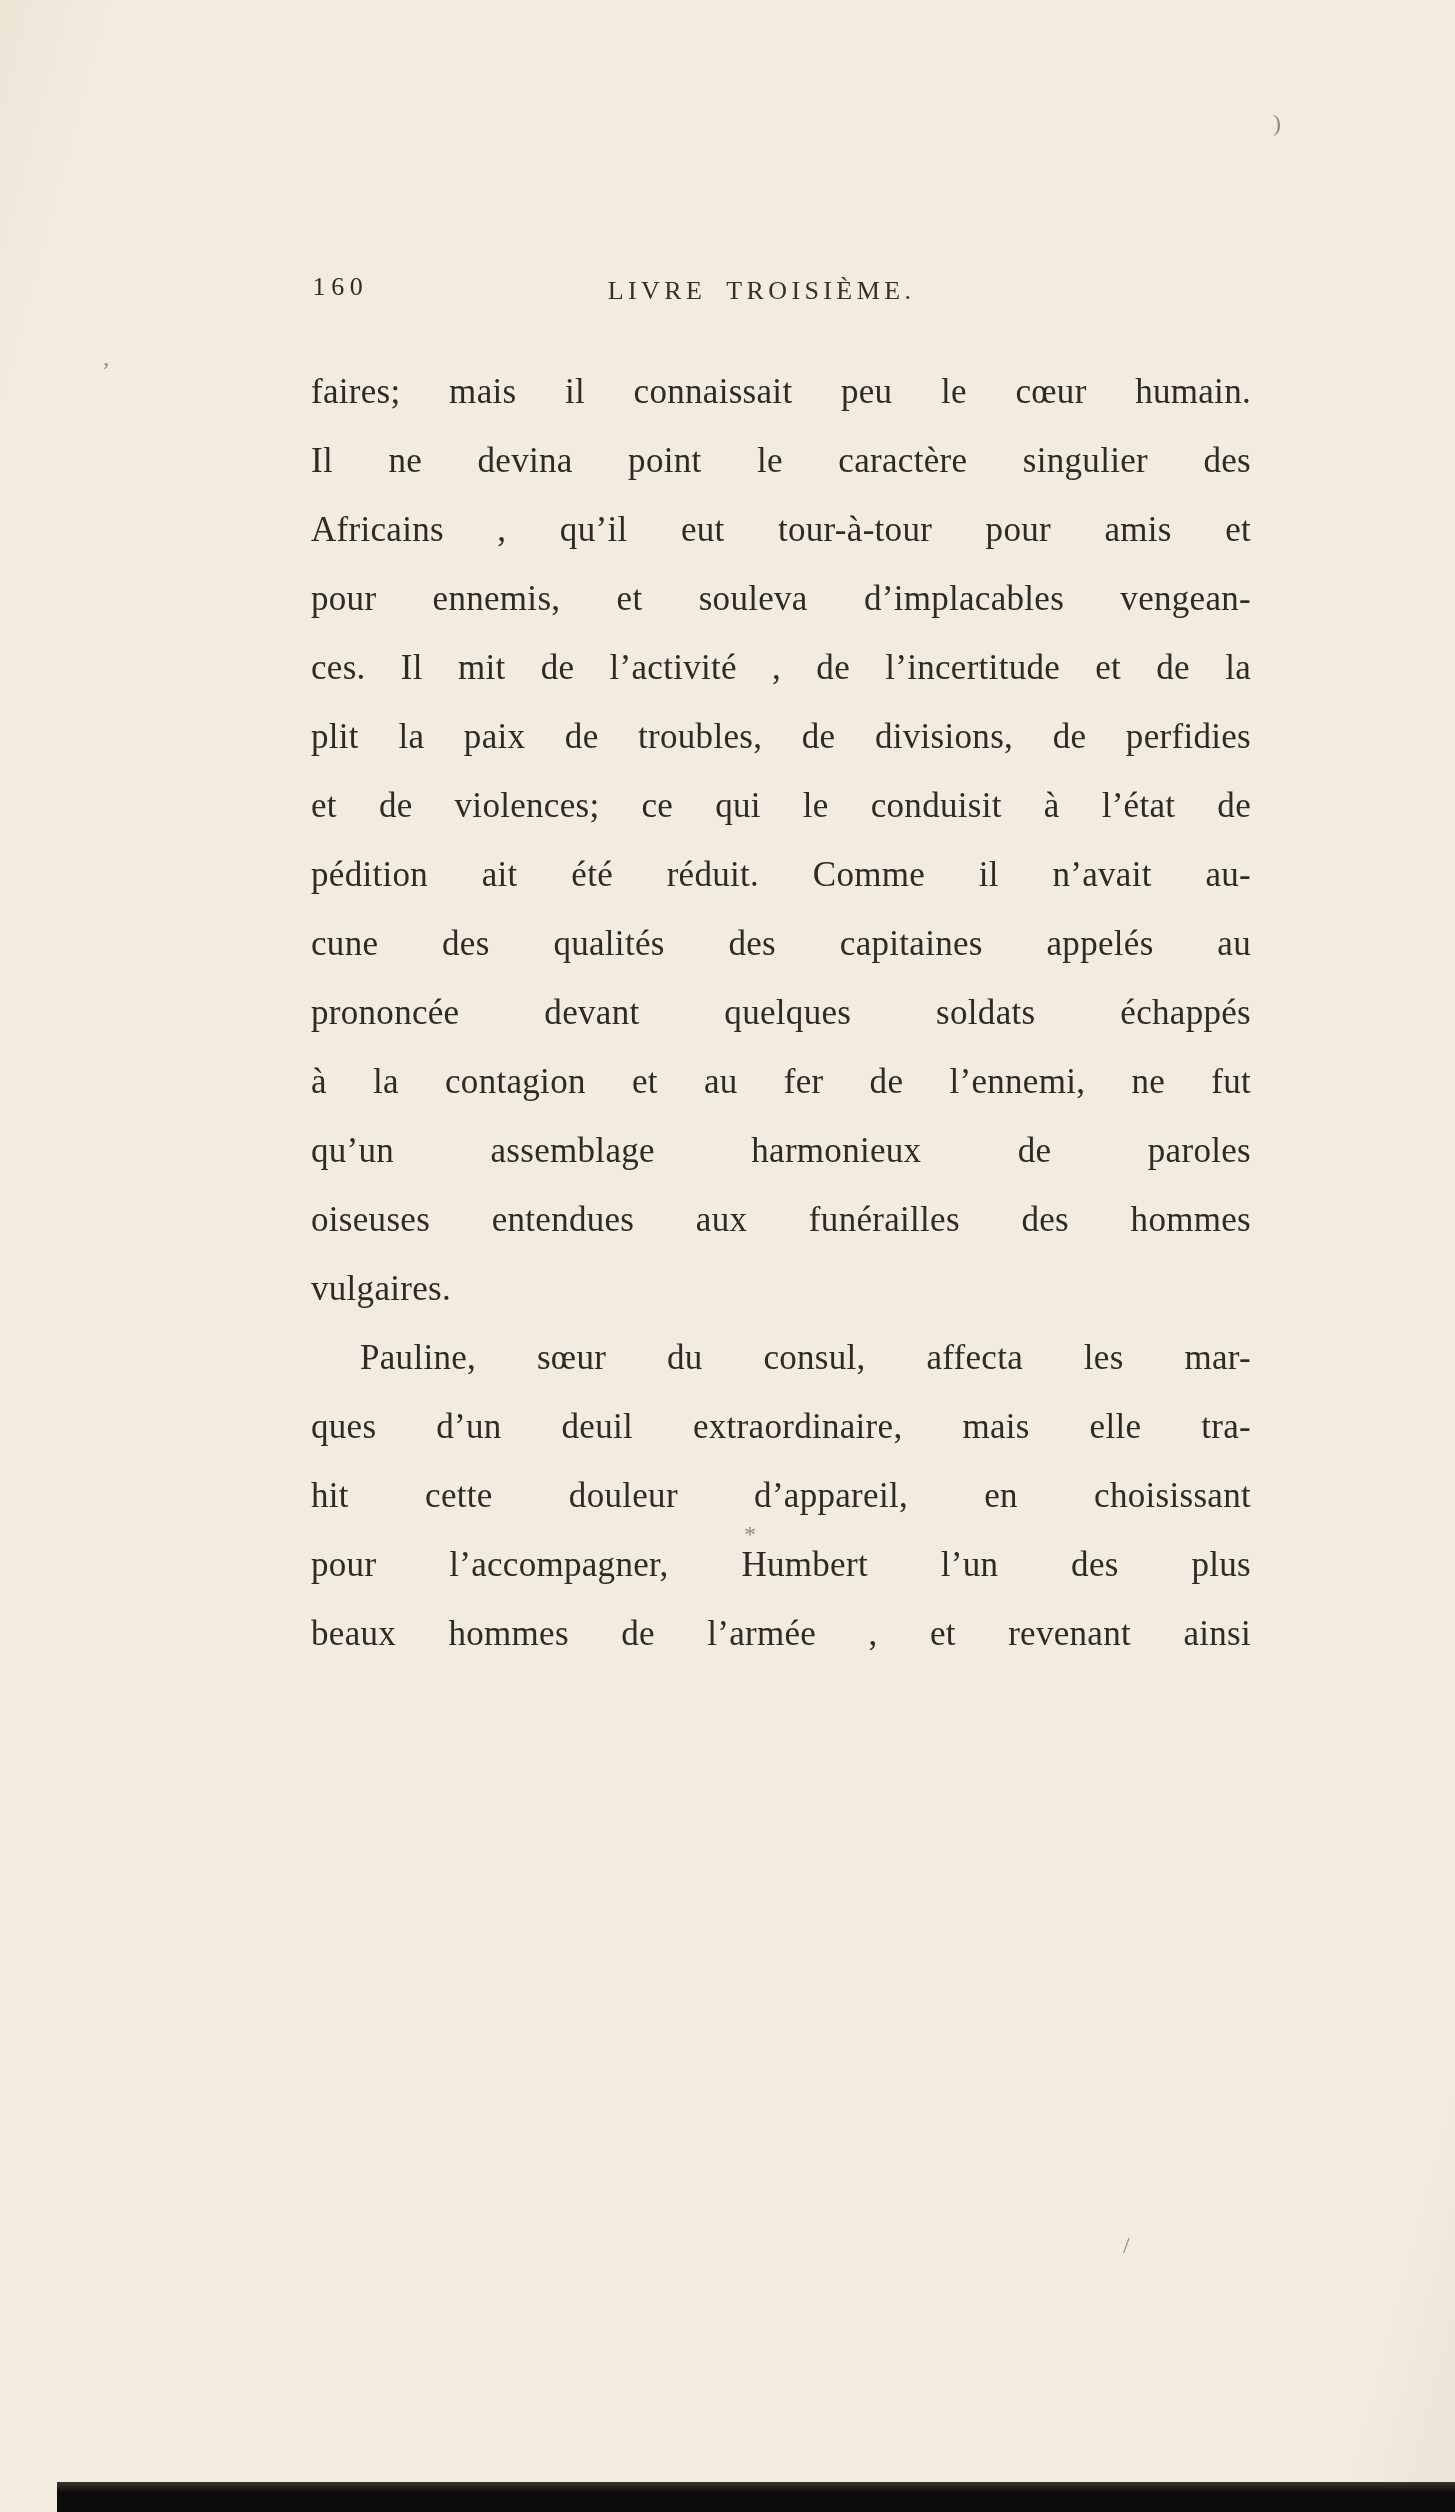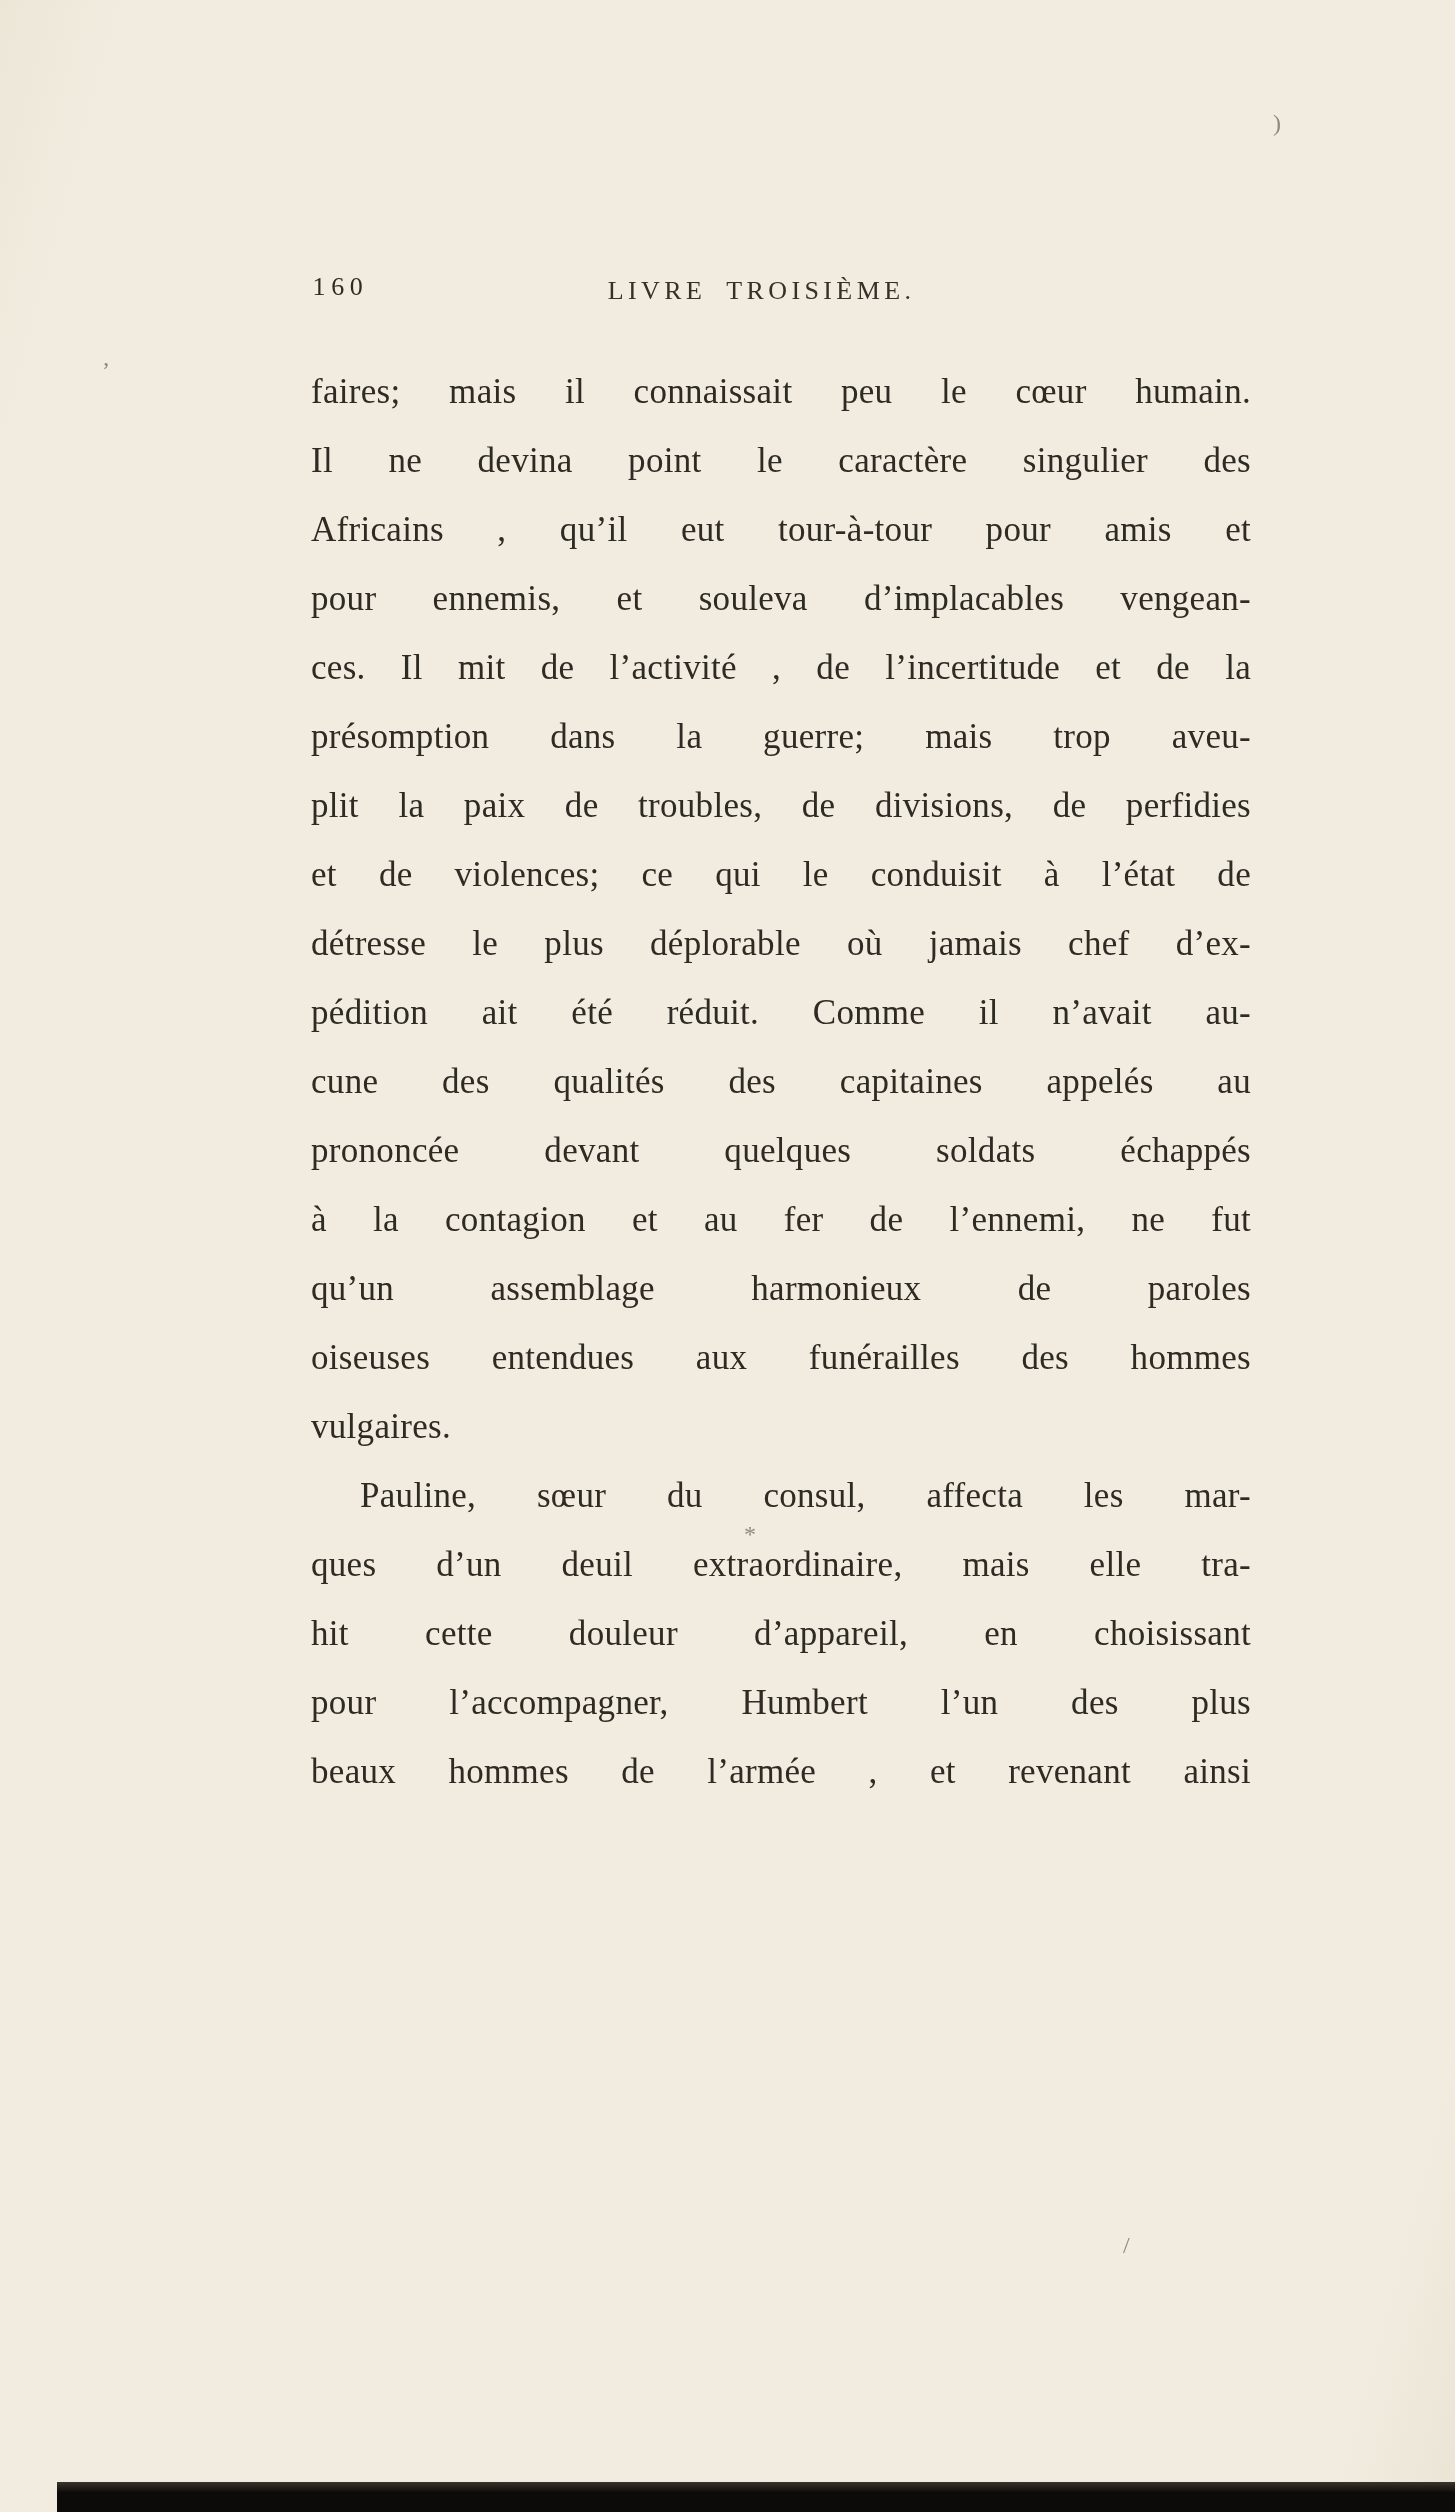--- a/index.html
+++ b/index.html
@@ -95,24 +95,22 @@
     <span class="page-number">160</span>
     <span class="head-title">LIVRE TROISIÈME.</span>
   </div>
 
   <div class="body-text">
       <div class="line">faires; mais il connaissait peu le cœur humain.</div>
       <div class="line">Il ne devina point le caractère singulier des</div>
       <div class="line">Africains , qu’il eut tour-à-tour pour amis et</div>
       <div class="line">pour ennemis, et souleva d’implacables vengean-</div>
       <div class="line">ces. Il mit de l’activité , de l’incertitude et de la</div>
-      <div class="line">présomption dans la guerre; mais trop aveu-</div>
       <div class="line">plit la paix de troubles, de divisions, de perfidies</div>
       <div class="line">et de violences; ce qui le conduisit à l’état de</div>
-      <div class="line">détresse le plus déplorable où jamais chef d’ex-</div>
       <div class="line">pédition ait été réduit. Comme il n’avait au-</div>
       <div class="line">cune des qualités des capitaines appelés au</div>
       <div class="line">prononcée devant quelques soldats échappés</div>
       <div class="line">à la contagion et au fer de l’ennemi, ne fut</div>
       <div class="line">qu’un assemblage harmonieux de paroles</div>
       <div class="line">oiseuses entendues aux funérailles des hommes</div>
       <div class="line endline">vulgaires.</div>
       <div class="line indent">Pauline, sœur du consul, affecta les mar-</div>
       <div class="line">ques d’un deuil extraordinaire, mais elle tra-</div>
       <div class="line">hit cette douleur d’appareil, en choisissant</div>

